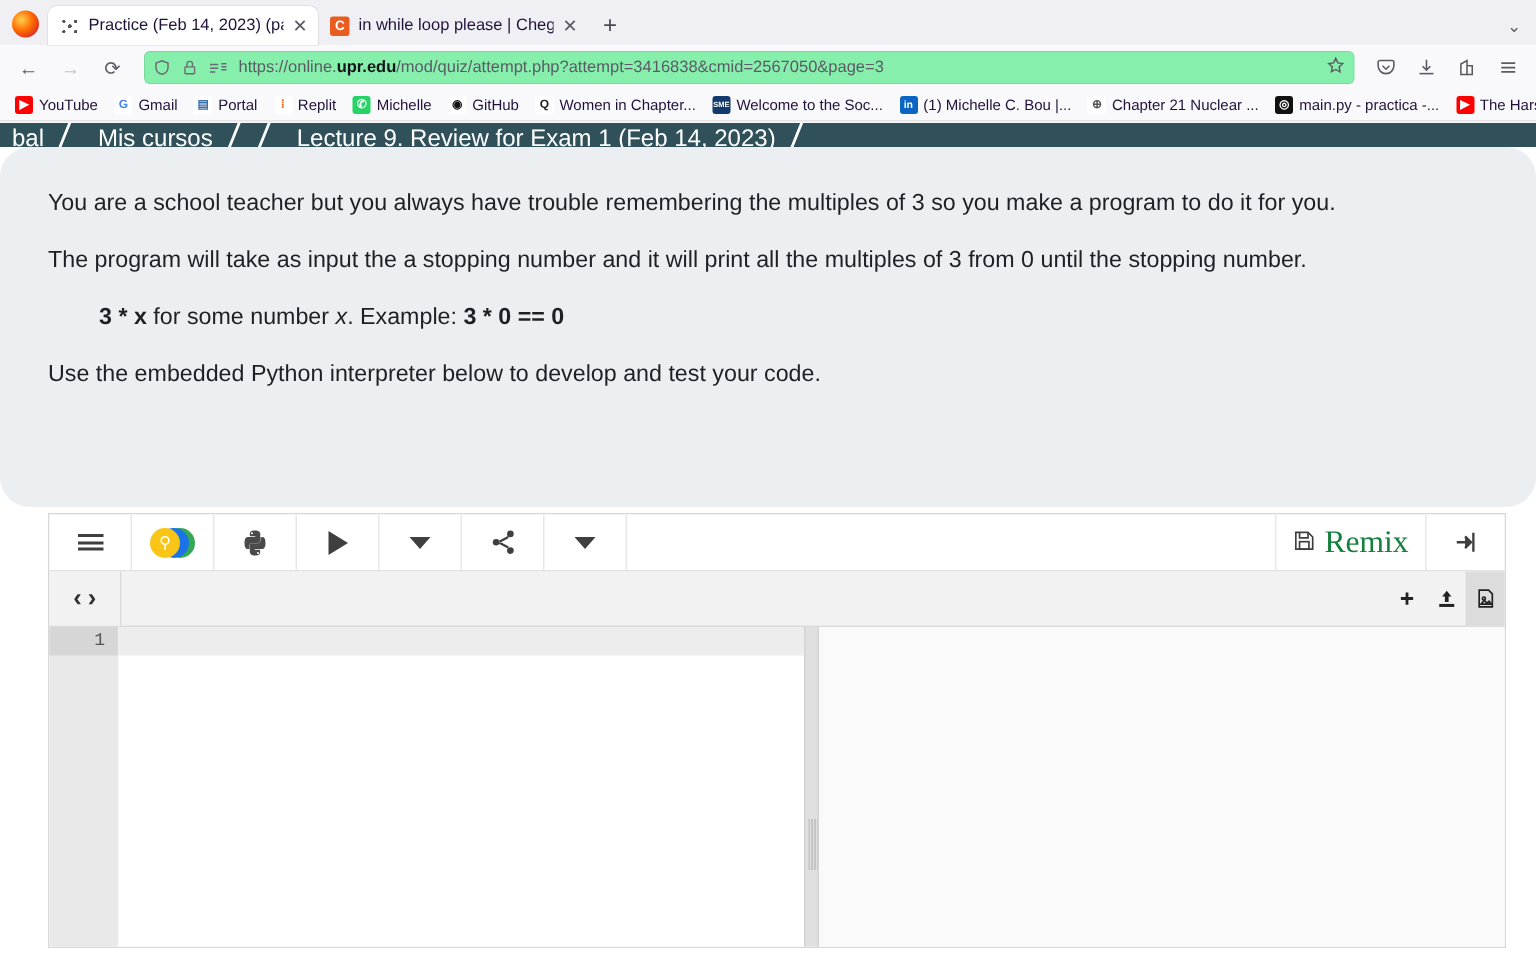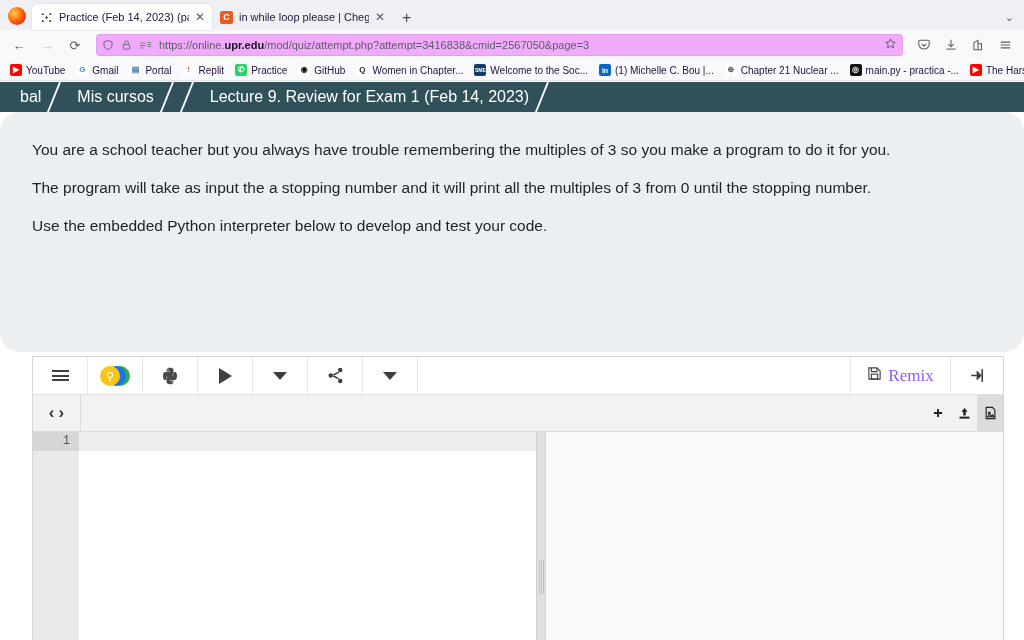--- a/index.html
+++ b/index.html
@@ -53,21 +53,21 @@
   .navbar {
     height: 30px; background: #f9f9fb; display: flex; align-items: center;
     padding: 0 6px; gap: 2px;
   }
   .navbtn {
     width: 26px; height: 24px; display: flex; align-items: center; justify-content: center;
     color: #5b5b66; font-size: 13px; border-radius: 4px;
   }
   .navbtn.dim { color: #c3c3c9; }
   .urlbar {
-    flex: 1 1 auto; height: 22px; background: #f0abfc;
+    flex: 1 1 auto; height: 22px; background: #86efac;
     border-radius: 4px; display: flex; align-items: center;
     padding: 0 6px; gap: 7px; margin: 0 6px;
     box-shadow: inset 0 0 0 0.5px rgba(0,0,0,.12);
   }
   .urlbar .ic { color: #6b6b75; font-size: 11px; display:flex; align-items:center; }
   .url-text { font-size: 11px; color: #5b5b66; white-space: nowrap; overflow: hidden; }
   .url-text b { color: #15141a; font-weight: 700; }
   .url-star { margin-left: auto; color:#5b5b66; font-size:12px; }
   .toolbar-right { display: flex; align-items: center; gap: 1px; }
 
@@ -80,22 +80,22 @@
         font-size: 10px; color: #20123a; white-space: nowrap; border-radius: 3px; }
   .bm .bi { width: 12px; height: 12px; flex: 0 0 auto; border-radius: 2px;
             display:flex; align-items:center; justify-content:center;
             font-size: 8px; font-weight: bold; color:#fff; line-height:1; }
 
   
   .page { position: absolute; top: 82px; left: 0; width: 1024px; height: 558px;
           background: #ffffff; overflow: hidden; }
 
   .breadcrumb {
-    height: 30px; background: #31515a; display: flex; align-items: center;
-    overflow: hidden; position: relative; padding-left: 12px;
+    height: 16px; background: #31515a; display: flex; align-items: flex-start;
+    overflow: hidden; position: relative;
   }
   .crumb { color: #ffffff; font-size: 16px; white-space: nowrap;
            padding: 0 8px; position: relative; line-height: 22px; }
   .crumb-sep { width: 20px; height: 22px; position: relative; flex: 0 0 auto; }
   .crumb-sep::after {
     content: ""; position: absolute; left: 4px; top: -4px;
     width: 2px; height: 30px; background: #ffffff;
     transform: skewX(-22deg);
   }
 
@@ -115,22 +115,22 @@
   .rbtn.flexgrow { flex: 1 1 auto; border-right: 1px solid #e8e8e8; }
   .hamburger i { display:block; width: 17px; height: 2px; background: #3f3f3f; margin: 2.5px 0; }
   .keylogo { width: 30px; height: 20px; position: relative; }
   .keylogo .c1 { position:absolute; width:20px; height:20px; border-radius:50%; background:#34a853; left:10px; }
   .keylogo .c2 { position:absolute; width:20px; height:20px; border-radius:50%; background:#1a73e8; left:6px; }
   .keylogo .c3 { position:absolute; width:20px; height:20px; border-radius:50%; background:#f9c617; left:0; }
   .keylogo .k { position:absolute; left:4px; top:4px; width:12px; height:12px; color:#fff; font-size:11px; line-height:12px; text-align:center;}
   .play { width:0; height:0; border-left: 13px solid #3f3f3f; border-top: 8px solid transparent; border-bottom: 8px solid transparent; }
   .caret { width:0; height:0; border-top: 8px solid #3f3f3f; border-left: 7px solid transparent; border-right: 7px solid transparent; }
   .remix { width: 100px; display:flex; align-items:center; justify-content:center;
-           gap: 6px; border-right: 1px solid #e8e8e8; font-size: 17px;
-           font-family: "Liberation Serif", serif; color: #8b5cf6; }
+           gap: 6px; border-right: 1px solid #e8e8e8; font-size: 21px;
+           font-family: "Liberation Serif", serif; color: #15803d; }
   .signin { width: 52px; display:flex; align-items:center; justify-content:center; }
 
   .rfilebar { height: 37px; display: flex; align-items: stretch; background: #f2f2f2;
               border-bottom: 1px solid #dcdcdc; }
   .navarrows { width: 48px; display:flex; align-items:center; justify-content:center;
                gap: 4px; background:#f2f2f2; border-right: 1px solid #dcdcdc;
                font-size: 17px; color: #333; font-weight: bold; }
   .filetab { min-width: 88px; padding: 0 14px; display:flex; align-items:center;
              justify-content:center; background: #fff; border-top: 3px solid #111;
              font-family: "Liberation Serif", serif; font-size: 17px; color: #333; }
@@ -247,21 +247,21 @@
     <div class="bm">
         <span class="bi" style="background:#fff;color:#3b6ea8">▤</span>
         <span>Portal</span>
       </div>
     <div class="bm">
         <span class="bi" style="background:#fff;color:#f26207">⁞</span>
         <span>Replit</span>
       </div>
     <div class="bm">
         <span class="bi" style="background:#25d366">✆</span>
-        <span>Practice</span>
+        <span>Michelle</span>
       </div>
     <div class="bm">
         <span class="bi" style="background:#fff;color:#111">◉</span>
         <span>GitHub</span>
       </div>
     <div class="bm">
         <span class="bi" style="background:#fff;color:#222">Q</span>
         <span>Women in Chapter...</span>
       </div>
     <div class="bm">
@@ -295,20 +295,21 @@
       <span class="crumb">Mis cursos</span>
       <span class="crumb-sep"></span>
       <span class="crumb-sep"></span>
       <span class="crumb">Lecture 9. Review for Exam 1 (Feb 14, 2023)</span>
       <span class="crumb-sep"></span>
     </div>
 
     <div class="content">
       <p>You are a school teacher but you always have trouble remembering the multiples of 3 so you make a program to do it for you.</p>
       <p>The program will take as input the a stopping number and it will print all the multiples of 3 from 0 until the stopping number.</p>
+      <p class="indent"><b>3 * x</b><span> for some number </span><i>x</i><span>. Example: </span><b>3 * 0 == 0</b></p>
       <p>Use the embedded Python interpreter below to develop and test your code.</p>
     </div>
 
     <div class="replit">
 
       <div class="rtoolbar">
         <div class="rbtn hamburger">
             <div>
               <i></i>
               <i></i>

